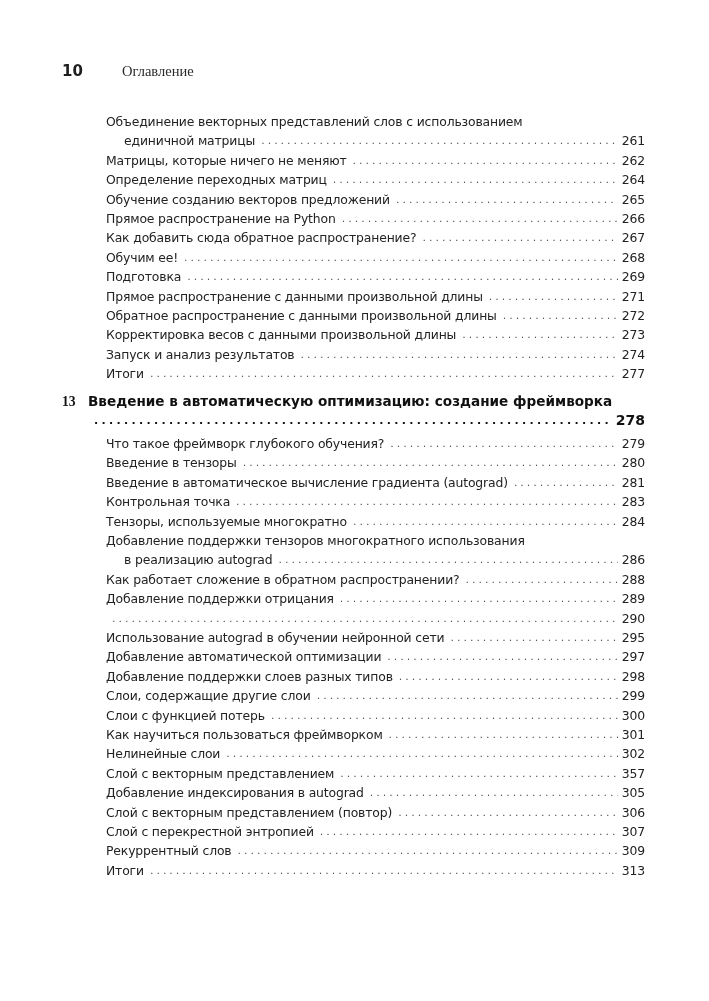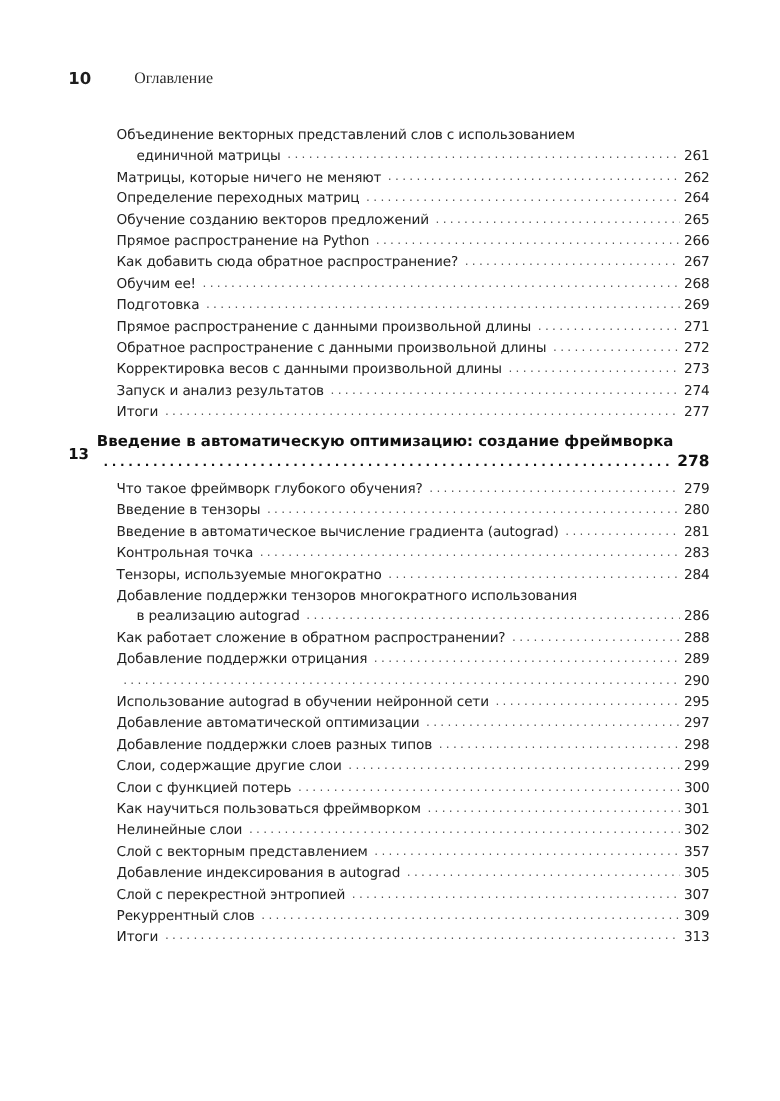--- a/index.html
+++ b/index.html
@@ -82,21 +82,22 @@
       margin-top: 8px;
       margin-bottom: 3px;
       font-weight: bold;
       font-size: 13.6px;
       line-height: 19.6px;
       color: #111;
     }
     .chapter .num {
       position: absolute;
       left: 0;
-      top: 12px;
+      top: 0;
+      font-family: Liberation Serif, serif;
     }
     .chapter .body {
       padding-left: 26px;
     }
     .chapter .line .leader {
       color: #111;
       font-weight: bold;
       letter-spacing: 3px;
     }
     .chapter .line .pg {
@@ -344,20 +345,27 @@
     </div>
   <div class="entry">
       <div class="line">
         <span class="title">Добавление индексирования в autograd</span>
         <span class="leader"></span>
         <span class="pg">305</span>
       </div>
     </div>
   <div class="entry">
       <div class="line">
+        <span class="title">Слой с векторным представлением (повтор)</span>
+        <span class="leader"></span>
+        <span class="pg">306</span>
+      </div>
+    </div>
+  <div class="entry">
+      <div class="line">
         <span class="title">Слой с перекрестной энтропией</span>
         <span class="leader"></span>
         <span class="pg">307</span>
       </div>
     </div>
   <div class="entry">
       <div class="line">
         <span class="title">Рекуррентный слов</span>
         <span class="leader"></span>
         <span class="pg">309</span>

